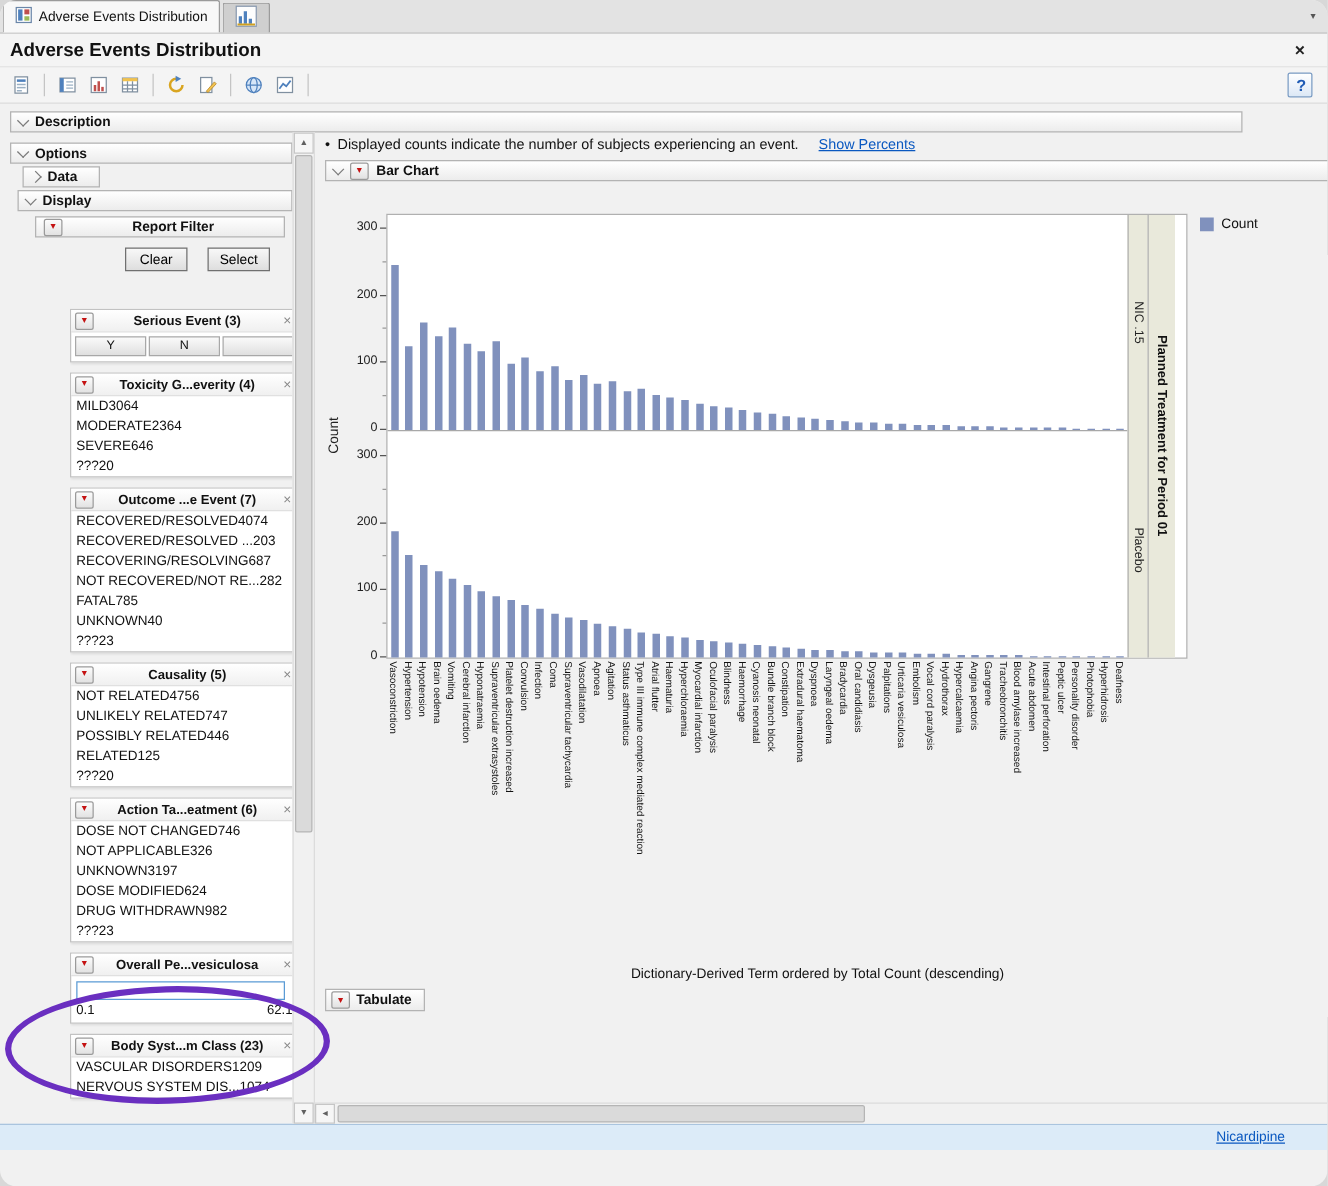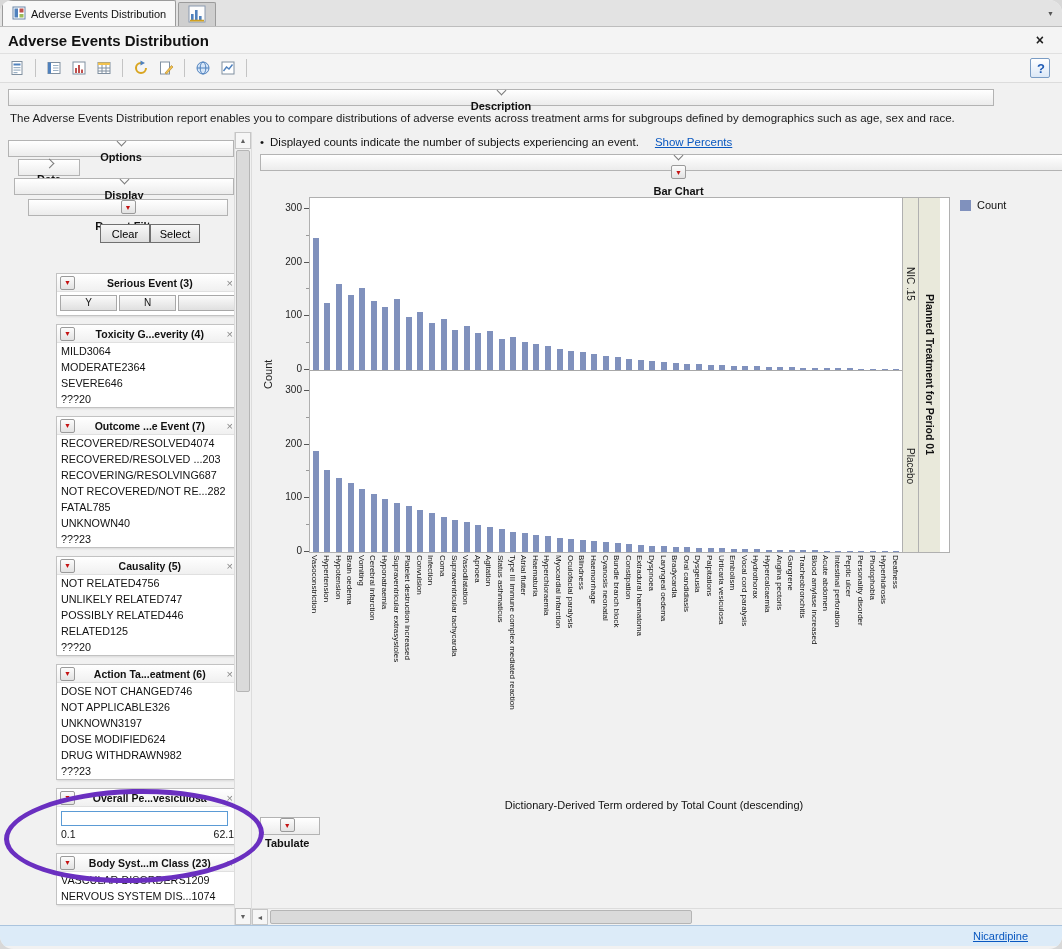--- a/index.html
+++ b/index.html
@@ -22,41 +22,41 @@
   
   .toolbar{height:28px;display:flex;align-items:center;background:#f4f4f4;border-bottom:1px solid #dcdcdc;padding:0 6px;}
   .tb-icons{display:flex;align-items:center;gap:3px;}
   .tb-btn{width:22px;height:22px;border:1px solid transparent;background:transparent;padding:2px;cursor:pointer;}
   .tb-sep{width:1px;height:18px;background:#c4c4c4;margin:0 4px;}
   .help-btn{margin-left:auto;margin-right:6px;width:20px;height:20px;border:1px solid #7a9cc4;border-radius:2px;
             background:linear-gradient(#ffffff,#dce8f6);color:#1f5bb5;font-weight:bold;font-size:13px;cursor:pointer;}
 
   
   .sec-head{display:flex;align-items:center;gap:6px;height:17px;background:linear-gradient(#ffffff,#ececec);
-            border:1px solid #b3b3b3;padding:0 6px;font-size:11px;font-weight:bold;box-sizing:border-box;flex-direction:column;}
+            border:1px solid #b3b3b3;padding:0 6px;font-size:11px;font-weight:bold;box-sizing:border-box;}
   .disc{width:6px;height:6px;border-right:1.6px solid #7a7a7a;border-bottom:1.6px solid #7a7a7a;display:inline-block;flex:none;}
   .disc.open{transform:rotate(45deg);margin-top:-3px;}
   .disc.closed{transform:rotate(-45deg);}
   .rtb{width:13px;height:12px;background:linear-gradient(#fcfcfc,#e2e2e2);border:1px solid #9a9a9a;border-radius:2px;
        font-size:7px;color:#c41212;display:inline-flex;align-items:center;justify-content:center;line-height:1;flex:none;cursor:pointer;}
 
   
   .desc{padding:6px 0 0 8px;}
   .desc-head{width:986px;}
   .desc-text{margin:6px 0 8px 2px;font-size:11.5px;color:#1a1a1a;}
 
   
   .content{display:flex;height:793px;}
   .sidebar{width:234px;padding:8px 0 0 8px;box-sizing:border-box;display:flex;flex-direction:column;}
   .w228{width:226px;}
   .data-head{width:62px;margin:2px 0 0 10px;}
   .display-head{width:220px;margin:2px 0 0 6px;}
   .rf-head{width:200px;margin:4px 0 0 20px;}
   .rf-title{flex:1;text-align:center;}
-  .btn-row{margin:8px 0 0 48px;display:flex;padding-left:44px;}
+  .btn-row{margin:8px 0 0 48px;display:flex;gap:16px;padding-left:44px;}
   .btn-row button{min-width:50px;height:19px;border:1px solid #707070;background:linear-gradient(#f8f8f8,#dedede);
                   font-family:"Liberation Sans",sans-serif;font-size:11px;cursor:pointer;}
   .filter-list{margin:30px 0 0 48px;display:flex;flex-direction:column;gap:8px;flex:1;overflow:hidden;}
 
   
   .filter-card{width:181px;background:#fff;border:1px solid #c2c2c2;box-shadow:1px 1px 2px rgba(0,0,0,.10);flex:none;}
   .fc-head{display:flex;align-items:center;gap:3px;height:17px;padding:0 3px;background:linear-gradient(#ffffff,#f0f0f0);
            border-bottom:1px solid #e0e0e0;}
   .fc-title{flex:1;text-align:center;font-weight:bold;font-size:10.5px;white-space:nowrap;overflow:hidden;}
   .fc-close{color:#888;font-size:11px;padding:0 2px;cursor:pointer;}
@@ -218,21 +218,20 @@
         <div class="tb-sep"></div>
       </div>
     <button class="help-btn">?</button>
   </div>
 
   <div class="desc">
     <div class="sec-head desc-head">
       <span class="disc open"></span>
       <span>Description</span>
     </div>
-    <div class="desc-text">The Adverse Events Distribution report enables you to compare distributions of adverse events across treatment arms for subgroups defined by demographics such as age, sex and race.</div>
   </div>
 
   <div class="content">
 
     <div class="sidebar">
       <div class="sec-head w228">
         <span class="disc open"></span>
         <span>Options</span>
       </div>
       <div class="sec-head data-head">

